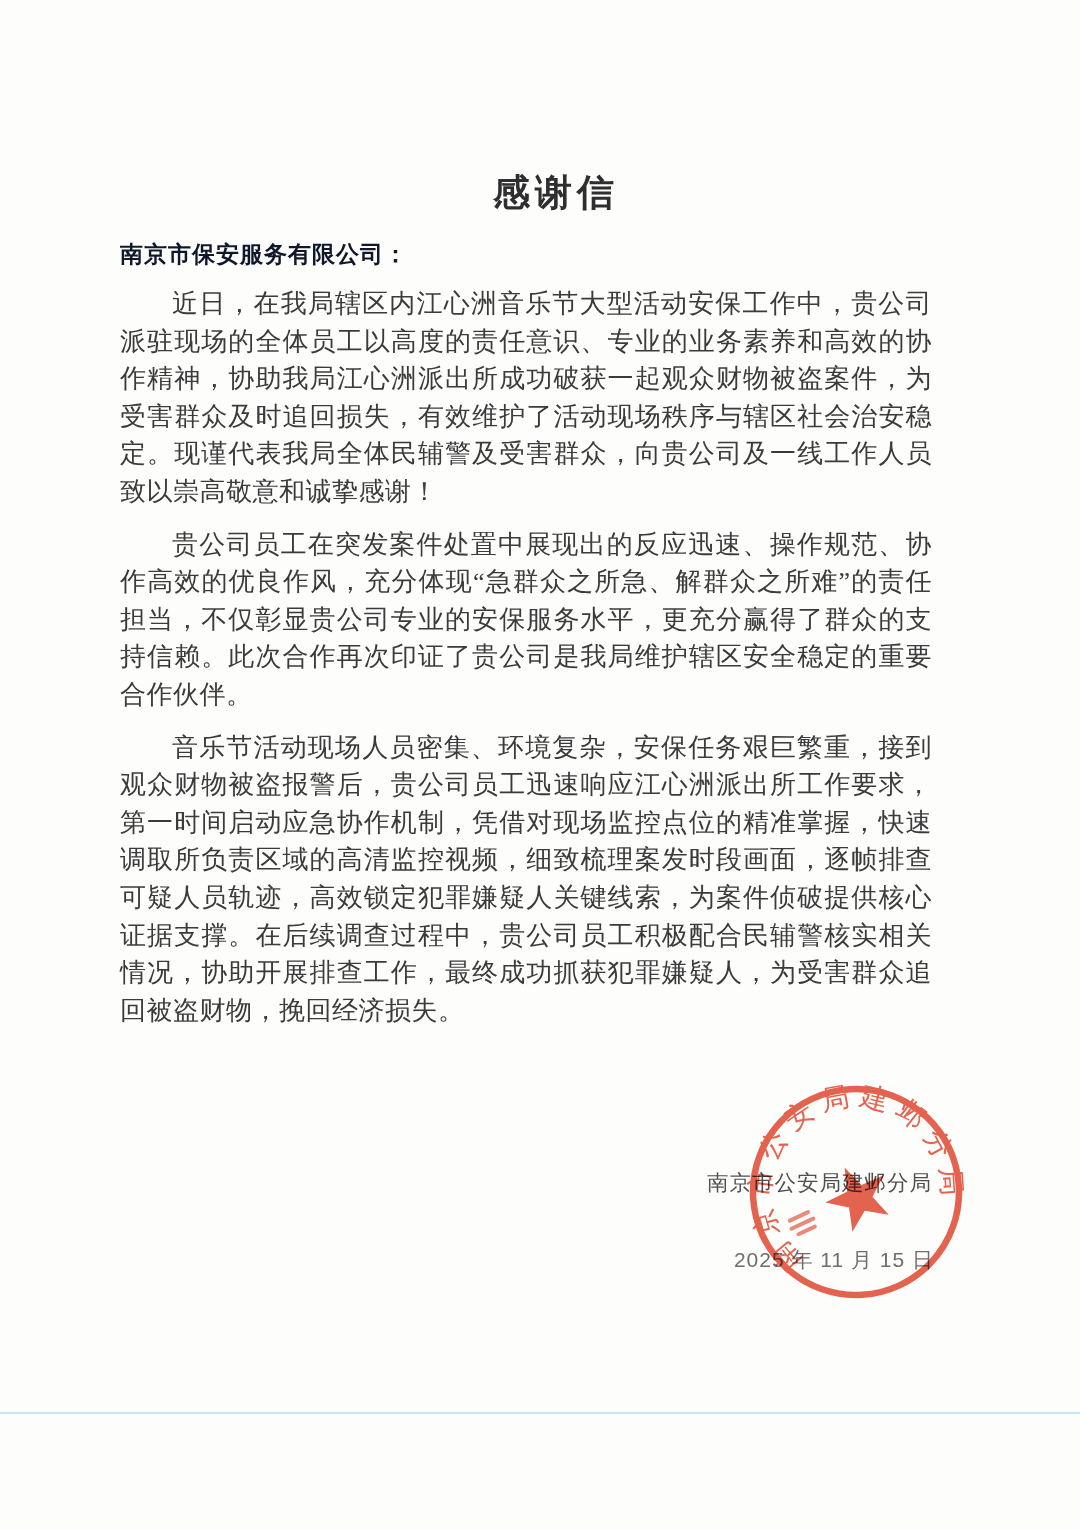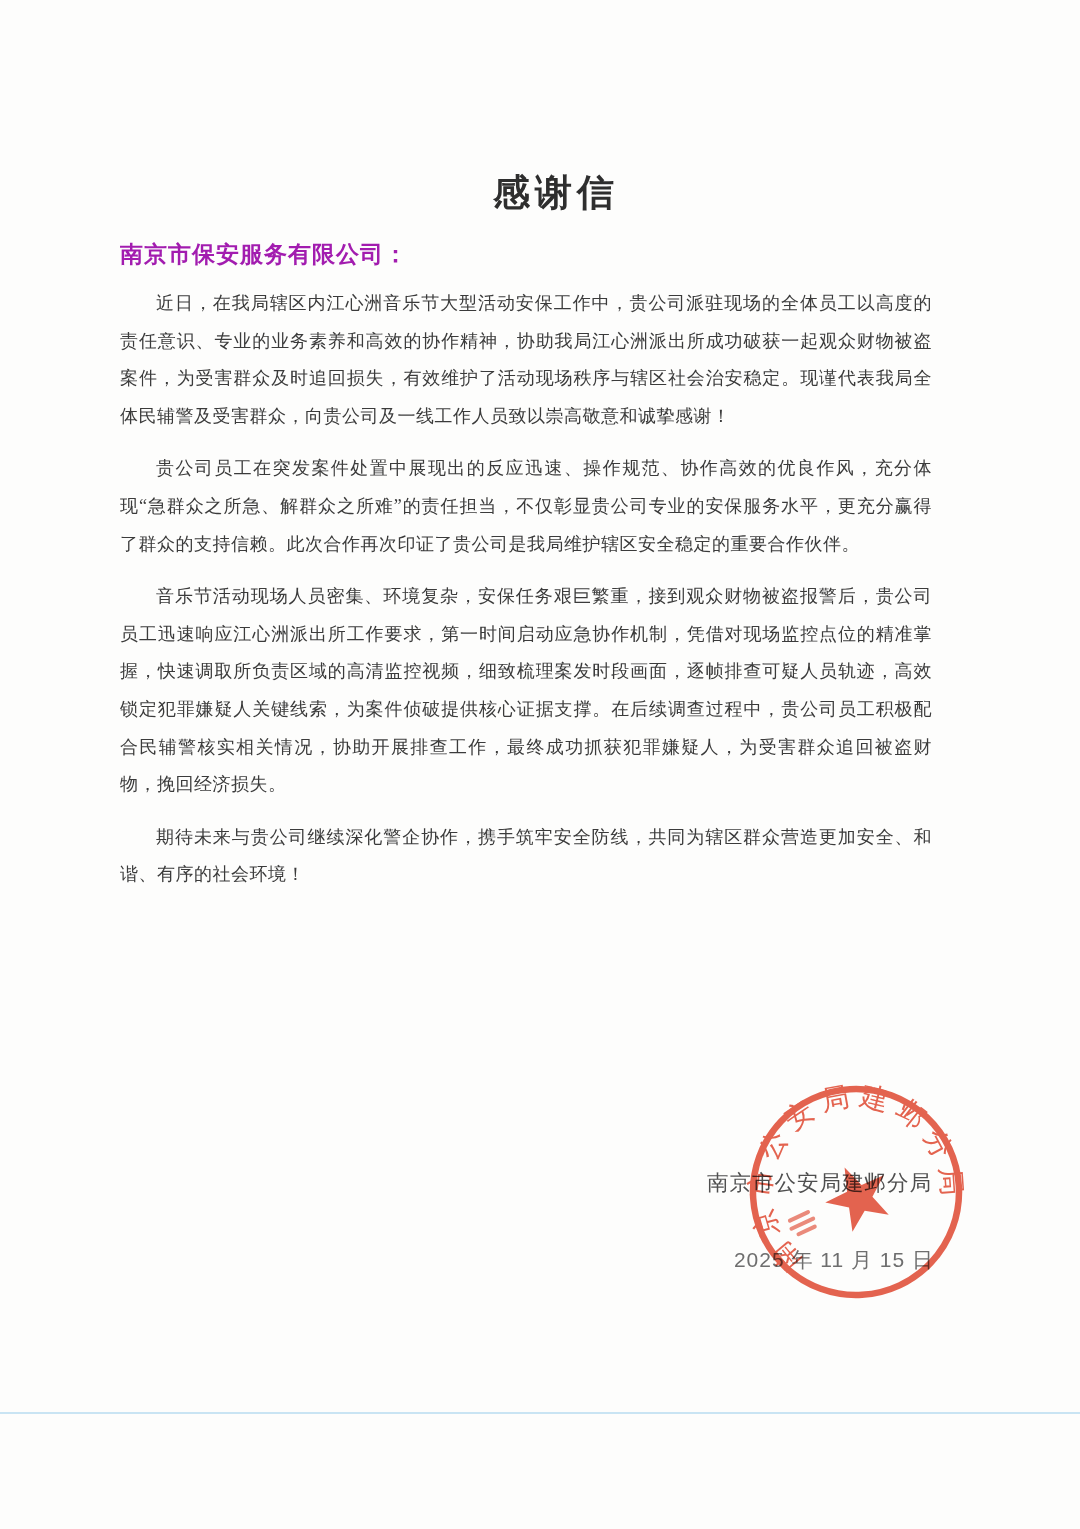--- a/index.html
+++ b/index.html
@@ -16,28 +16,28 @@
   .letter-title {
     position:absolute; top:168px; left:8px; width:100%;
     text-align:center;
     font-size:37px; font-weight:bold; letter-spacing:5px;
     color:#2e2e2e;
     padding-left:8px;
   }
   .salutation {
     position:absolute; top:239px; left:120px;
     font-size:23px; font-weight:bold; letter-spacing:1px;
-    color:#a21caf;
+    color:#0f172a;
   }
   .letter-body {
     position:absolute; top:285px; left:120px; width:812px;
   }
   .letter-body p {
     margin:0 0 15px 0;
-    font-size:18px; line-height:37.6px;
+    font-size:26px; line-height:37.6px;
     text-align:justify; text-justify:inter-ideograph;
     text-indent:2em;
     letter-spacing:0.5px;
     color:#3b3b3b;
   }
   .signature-org {
     position:absolute; top:1168px; right:148px;
     font-size:21.5px; letter-spacing:1px; color:#4f4f4f;
   }
   .signature-date {
@@ -63,21 +63,20 @@
 <div class="page">
 
   <div class="letter-title">感谢信</div>
 
   <div class="salutation">南京市保安服务有限公司：</div>
 
   <div class="letter-body">
     <p>近日，在我局辖区内江心洲音乐节大型活动安保工作中，贵公司派驻现场的全体员工以高度的责任意识、专业的业务素养和高效的协作精神，协助我局江心洲派出所成功破获一起观众财物被盗案件，为受害群众及时追回损失，有效维护了活动现场秩序与辖区社会治安稳定。现谨代表我局全体民辅警及受害群众，向贵公司及一线工作人员致以崇高敬意和诚挚感谢！</p>
     <p>贵公司员工在突发案件处置中展现出的反应迅速、操作规范、协作高效的优良作风，充分体现“急群众之所急、解群众之所难”的责任担当，不仅彰显贵公司专业的安保服务水平，更充分赢得了群众的支持信赖。此次合作再次印证了贵公司是我局维护辖区安全稳定的重要合作伙伴。</p>
     <p>音乐节活动现场人员密集、环境复杂，安保任务艰巨繁重，接到观众财物被盗报警后，贵公司员工迅速响应江心洲派出所工作要求，第一时间启动应急协作机制，凭借对现场监控点位的精准掌握，快速调取所负责区域的高清监控视频，细致梳理案发时段画面，逐帧排查可疑人员轨迹，高效锁定犯罪嫌疑人关键线索，为案件侦破提供核心证据支撑。在后续调查过程中，贵公司员工积极配合民辅警核实相关情况，协助开展排查工作，最终成功抓获犯罪嫌疑人，为受害群众追回被盗财物，挽回经济损失。</p>
-    <p>期待未来与贵公司继续深化警企协作，携手筑牢安全防线，共同为辖区群众营造更加安全、和谐、有序的社会环境！</p>
   </div>
 
   <div class="signature-org">南京市公安局建邺分局</div>
   <div class="signature-date">2025 年 11 月 15 日</div>
 
   <svg class="official-seal" viewBox="0 0 240 240" xmlns="http://www.w3.org/2000/svg" aria-hidden="true">
     <g transform="rotate(-25 120 120)" fill="#e24d36">
       <circle cx="120" cy="120" r="103" fill="none" stroke="#e24d36" stroke-width="6.5"></circle>
       <defs>
         <path id="sealArc" d="M 120 206 A 86 86 0 1 1 120 34 A 86 86 0 1 1 120 206" fill="none"></path>

